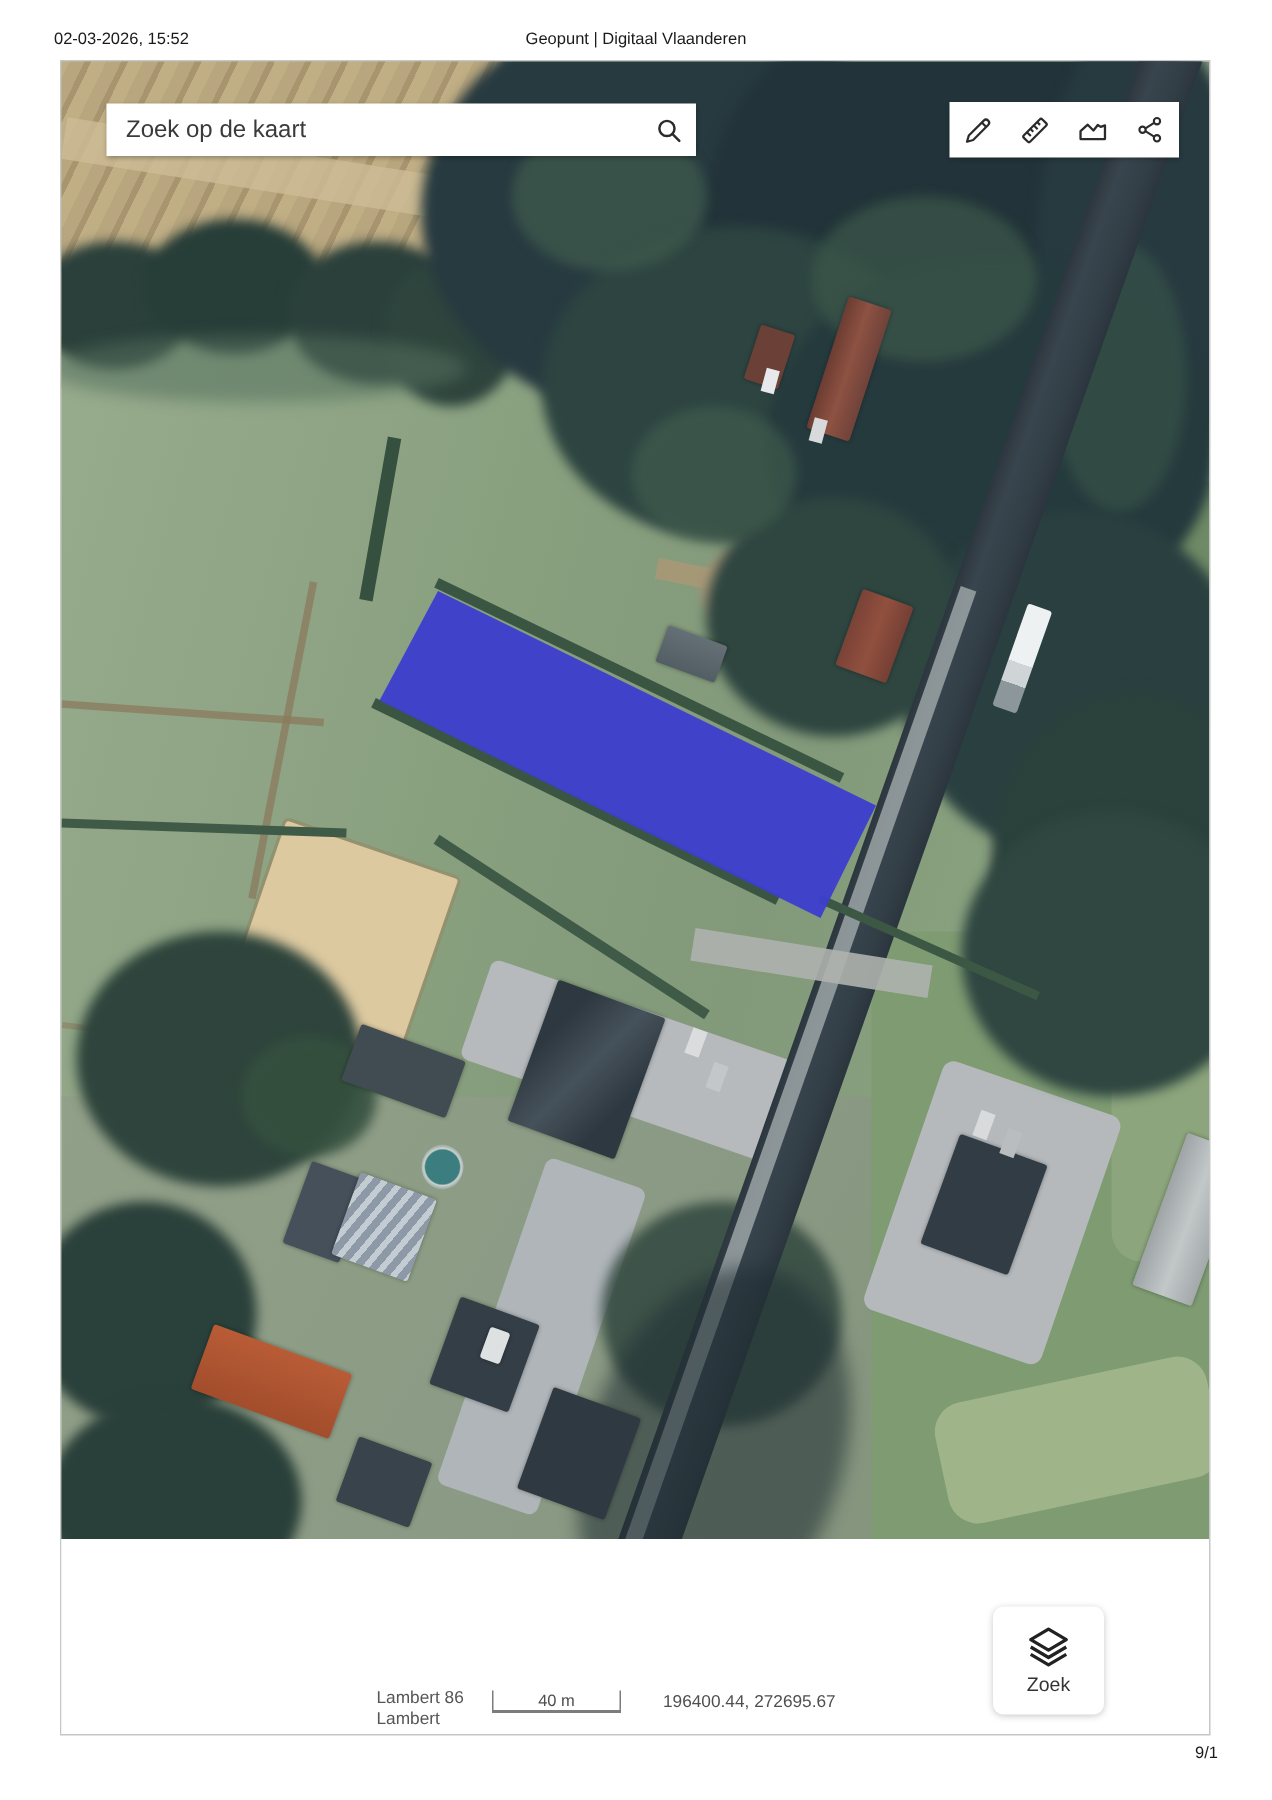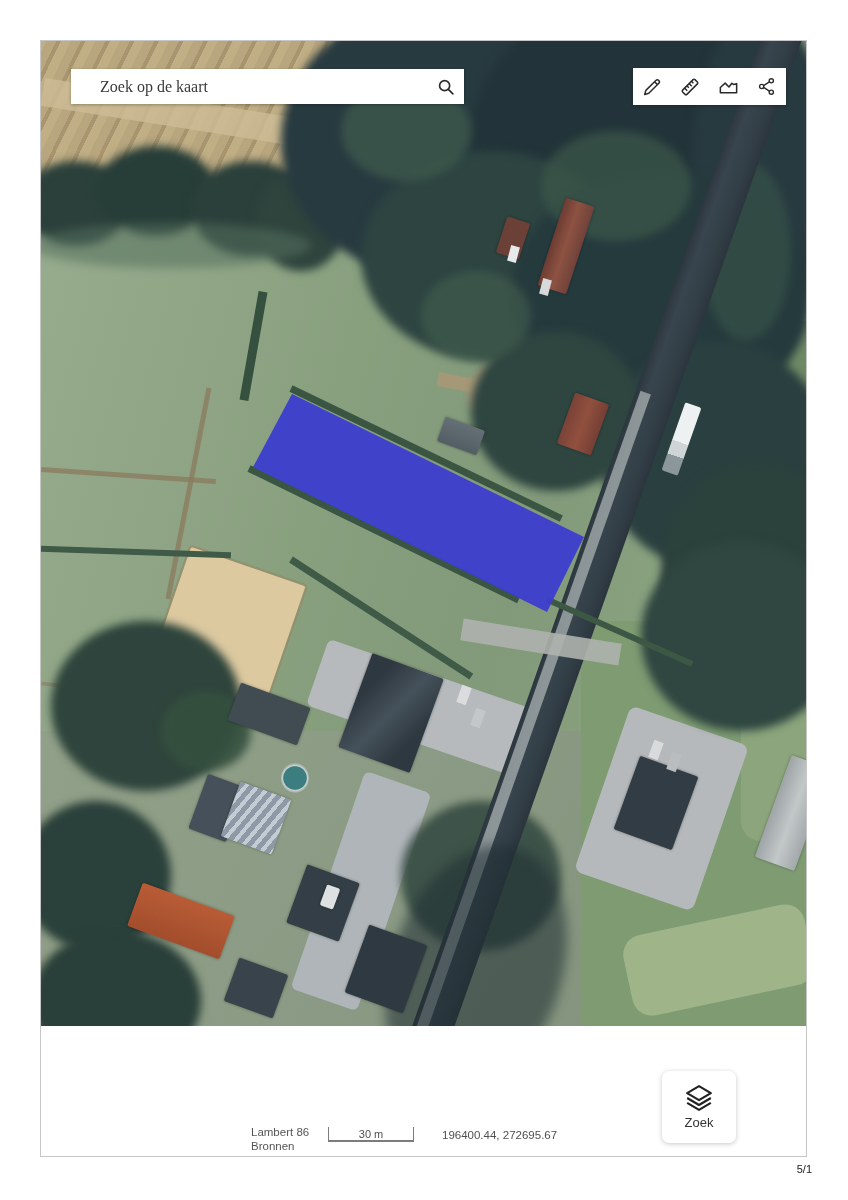--- a/index.html
+++ b/index.html
@@ -15,21 +15,21 @@
   
   .map-widget { position:absolute; left:40px; top:40px; width:767px; height:1117px; border:1px solid #c6c6c6; background:#fff; }
   .map { position:relative; width:765px; height:985px; overflow:hidden; background:#8ca181; cursor:default; }
   .sc { position:absolute; }
   .tr { position:absolute; border-radius:50%; filter:blur(4px); }
   .bld { position:absolute; border-radius:2px; box-shadow:0 0 3px rgba(0,0,0,.35); }
   .parcel-svg { position:absolute; left:0; top:0; width:765px; height:985px; }
 
   
   .search-bar { position:absolute; left:30px; top:28px; width:393px; height:35px; background:#fff; box-shadow:0 1px 3px rgba(0,0,0,.28); display:flex; align-items:center; }
-  .search-bar input { flex:1; height:100%; border:none; outline:none; padding:0 8px 0 29px; font-size:16px; color:#ec4899; font-family:Liberation Serif, serif; background:transparent; }
+  .search-bar input { flex:1; height:100%; border:none; outline:none; padding:0 8px 0 13px; font-size:16px; color:#ec4899; font-family:Liberation Sans, sans-serif; background:transparent; }
   .search-bar input::placeholder { color:#3a3a3a; opacity:1; }
   .icon-btn { background:transparent; border:none; padding:0; width:36px; height:35px; display:flex; align-items:center; justify-content:center; cursor:pointer; }
 
   
   .toolbar { position:absolute; left:592px; top:27px; width:153px; height:37px; background:#fff; box-shadow:0 1px 3px rgba(0,0,0,.28); display:flex; align-items:center; justify-content:space-around; }
   .toolbar .icon-btn { width:34px; height:36px; }
 
   
   .map-footer { position:relative; width:765px; height:130px; background:#fff; }
   .attribution { position:absolute; left:210px; top:99px; font-size:11.5px; line-height:14px; color:#565656; display:flex; flex-direction:column; }
@@ -37,20 +37,24 @@
   .scalebar { position:absolute; left:287px; top:101px; width:86px; height:15px; border-left:1px solid #7c7c7c; border-right:1px solid #7c7c7c; border-bottom:2px solid #7c7c7c; display:flex; align-items:center; justify-content:center; font-size:11px; color:#4f4f4f; }
   .coords { position:absolute; left:401px; top:103px; font-size:11.5px; color:#4f4f4f; }
   .lagen { position:absolute; left:621px; top:45px; width:74px; height:72px; background:#fff; border:none; border-radius:7px; box-shadow:0 1px 5px rgba(0,0,0,.22); display:flex; flex-direction:column; align-items:center; justify-content:center; gap:3px; cursor:pointer; font-family:"Liberation Sans",sans-serif; }
   .lagen span { font-size:13px; color:#333; }
 </style>
 </head>
 <body>
 
 <div class="page">
 
+  <div class="print-header">
+    <span>02-03-2026, 15:52</span>
+    <span class="ph-title">Geopunt | Digitaal Vlaanderen</span>
+  </div>
 
   <div class="map-widget">
     <div class="map">
 
       <div class="sc" aria-hidden="true" style="left:0;top:0;width:765px;height:985px;">
 
         <div class="sc" style="left:-12px;top:-12px;width:310px;height:225px;transform:rotate(-2deg);background:repeating-linear-gradient(118deg,#b8a67e 0 9px,#a8956f 9px 13px,#c0ae85 13px 22px);"></div>
         <div class="sc" style="left:0;top:60px;width:295px;height:28px;transform:rotate(9deg);background:#ccbc95;opacity:.8;"></div>
 
         <div class="sc" style="left:0;top:180px;width:615px;height:525px;background:linear-gradient(105deg,#97ab8d,#89a07f 45%,#82997a 75%,#8aa37f);"></div>
@@ -184,34 +188,34 @@
             <line x1="8.7" y1="10.9" x2="15.3" y2="6.7"></line>
             <line x1="8.7" y1="13.1" x2="15.3" y2="17.3"></line>
           </svg>
         </button>
       </div>
     </div>
 
     <div class="map-footer">
       <div class="attribution">
         <a>Lambert 86</a>
-        <a>Bronnen</a>
+        <a>Lambert</a>
       </div>
       <div class="scalebar">
-        <span>30 m</span>
+        <span>40 m</span>
       </div>
       <div class="coords">196400.44, 272695.67</div>
       <button class="lagen">
         <svg width="32" height="28" viewBox="0 0 28 26" fill="none" stroke="#222" stroke-width="2" stroke-linejoin="round">
           <path d="M14 2 25 8.5 14 15 3 8.5z"></path>
           <path d="M3 13l11 6.5L25 13"></path>
           <path d="M3 17.5 14 24l11-6.5"></path>
         </svg>
         <span>Zoek</span>
       </button>
     </div>
   </div>
 
   <div class="print-footer">
-    <span class="pf-page">5/1</span>
+    <span class="pf-page">9/1</span>
   </div>
 
 </div>
 
 </body></html>

